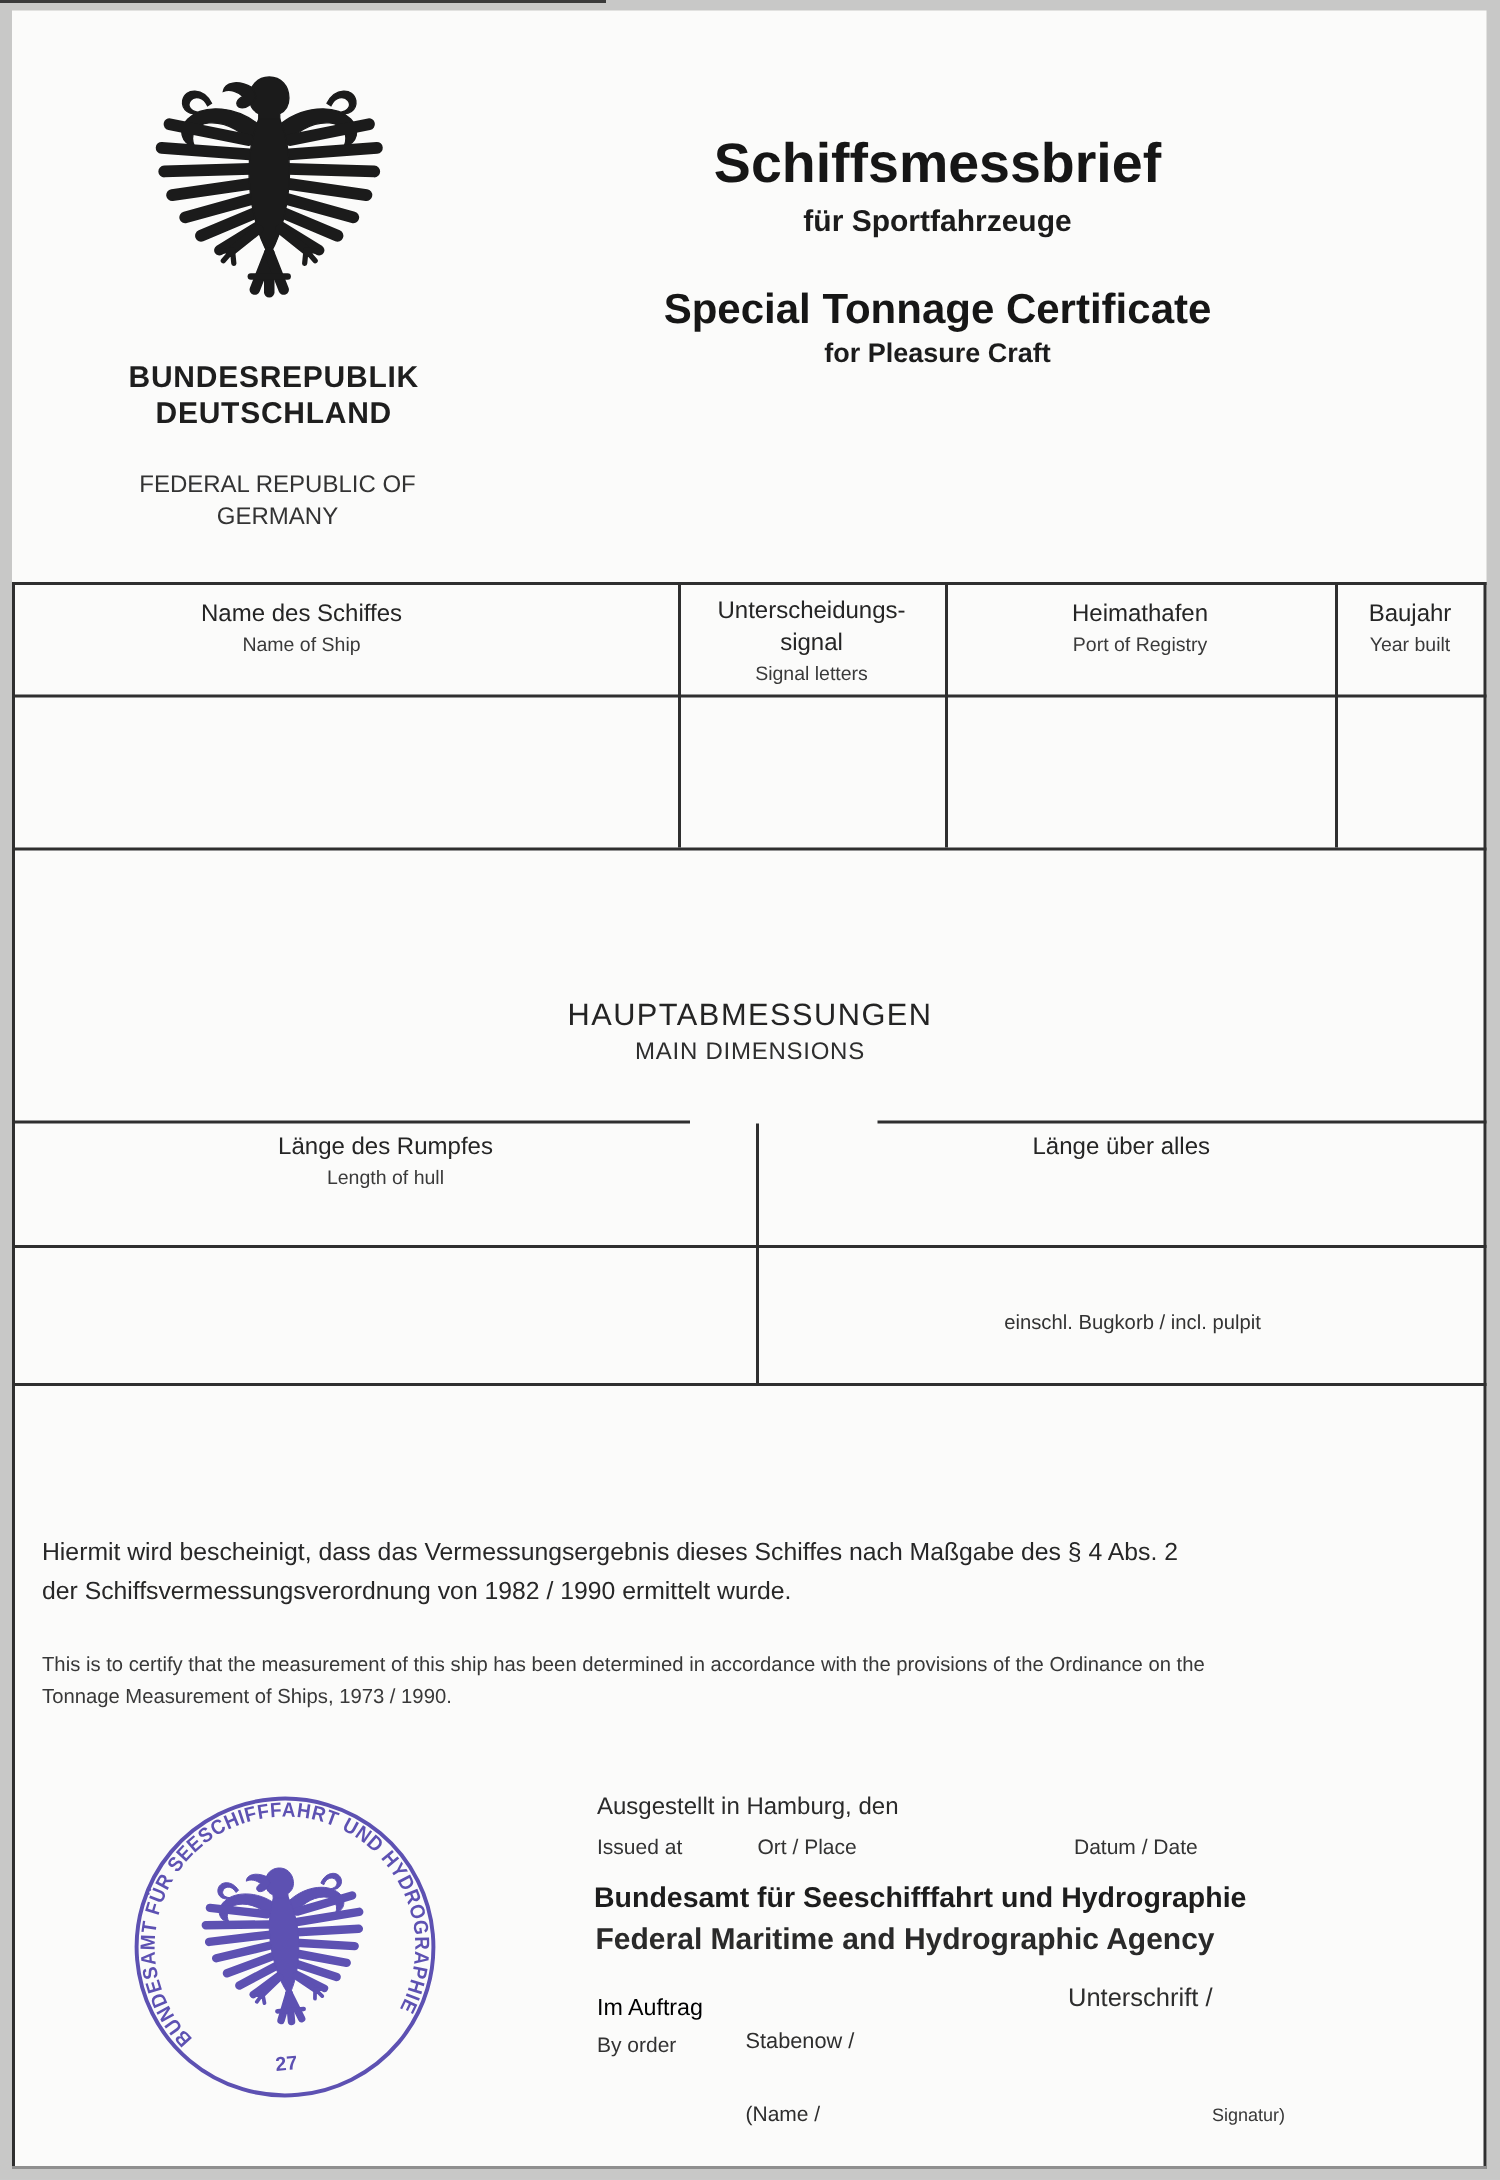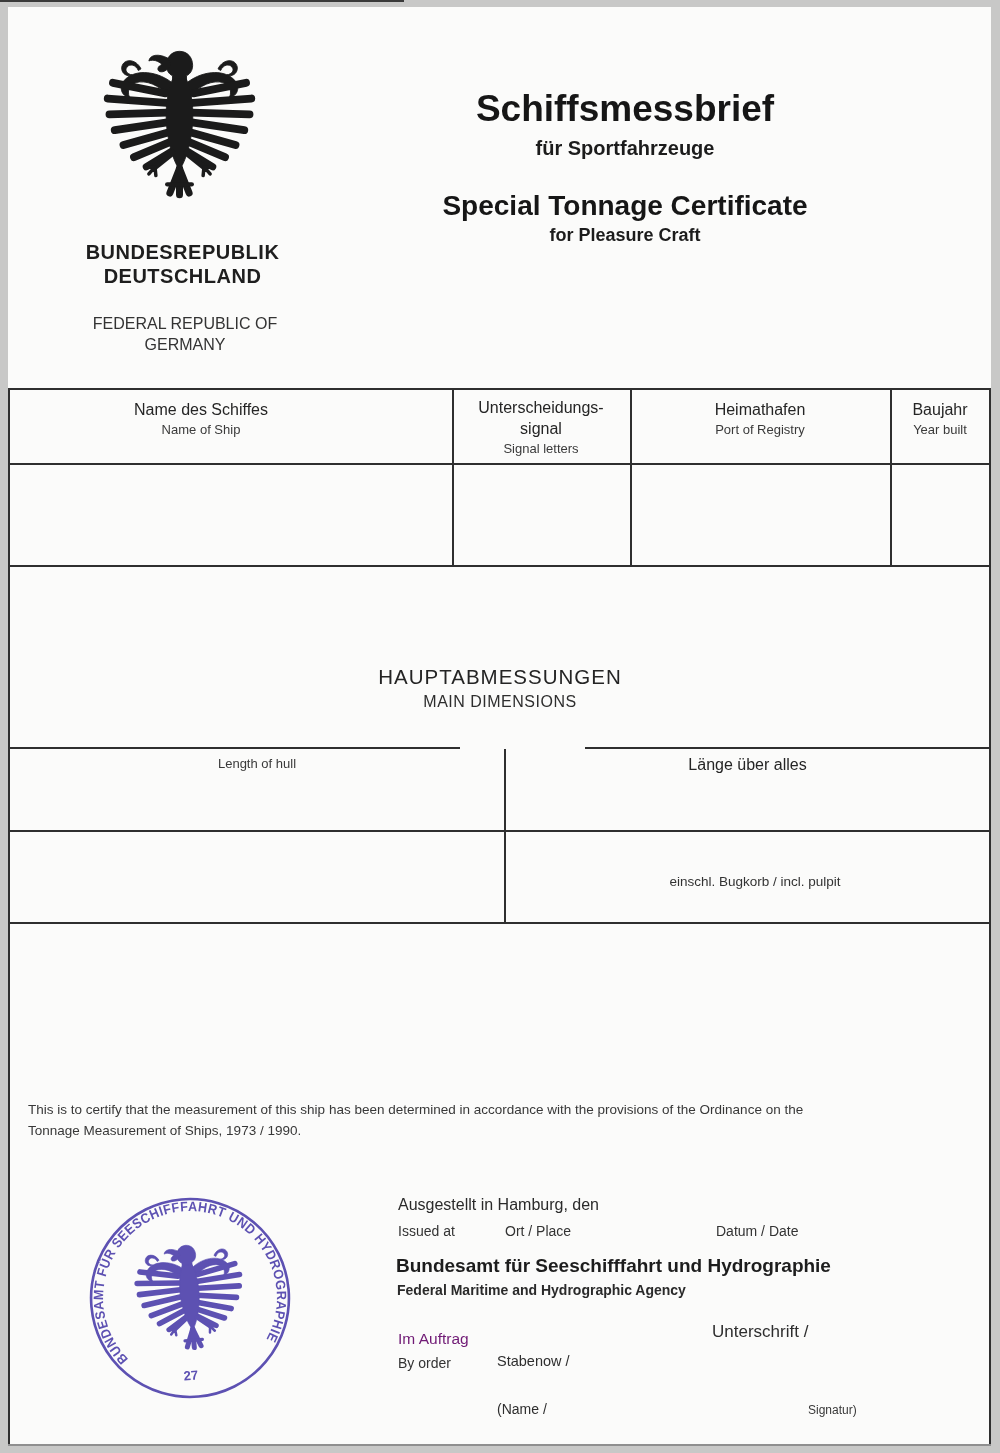--- a/index.html
+++ b/index.html
@@ -39,22 +39,22 @@
   
   .cert-de { left:28px; top:1022px; width:940px; font-size:16.5px; line-height:1.6; color:#272727; }
   .cert-en { left:28px; top:1100px; width:948px; font-size:13.5px; line-height:1.55; color:#383838; }
 
   
   .f-issued   { left:398px; top:1196px; font-size:16px; color:#2a2a2a; }
   .f-issuedat { left:398px; top:1223px; font-size:14px; color:#333; }
   .f-place    { left:505px; top:1223px; font-size:14px; color:#333; }
   .f-date     { left:716px; top:1223px; font-size:14px; color:#333; }
   .f-agency-de{ left:396px; top:1255px; font-size:19px; font-weight:bold; color:#1d1d1d; }
-  .f-agency-en{ left:397px; top:1282px; font-size:14px; font-weight:bold; color:#2a2a2a; }
-  .f-imauftrag{ left:398px; top:1330px; font-size:15.5px; color:#701a75; }
+  .f-agency-en{ left:397px; top:1282px; font-size:20px; font-weight:bold; color:#2a2a2a; }
+  .f-imauftrag{ left:398px; top:1330px; font-size:15.5px; color:#000000; }
   .f-byorder  { left:398px; top:1355px; font-size:14px; color:#333; }
   .f-signatory{ left:497px; top:1353px; font-size:14.5px; color:#2e2e2e; }
   .f-sigline  { left:494px; top:1394px; width:404px; height:2px; background:#3a3a3a; }
   .f-name     { left:497px; top:1401px; font-size:14px; color:#2e2e2e; }
   .f-sig-de   { left:712px; top:1322px; font-size:17px; color:#2e2e2e; }
   .f-sig-en   { left:808px; top:1403px; font-size:12px; color:#383838; }
 
   .stamp-wrap { left:84px; top:1192px; width:212px; height:212px; opacity:.9; transform:rotate(-5deg); }
 </style>
 </head>
@@ -152,30 +152,33 @@
   <div class="abs" style="left:454px; top:465px; width:174px; height:98px"></div>
   <div class="abs" style="left:632px; top:465px; width:256px; height:98px"></div>
   <div class="abs" style="left:892px; top:465px; width:96px;  height:98px"></div>
 
   <div class="abs ctr" style="left:250px; top:665px; width:500px">
     <div class="dim-head">HAUPTABMESSUNGEN</div>
     <div class="dim-sub">MAIN DIMENSIONS</div>
   </div>
 
   <div class="abs ctr" style="left:10px;  top:755px; width:494px">
+    <div class="de-label">Länge des Rumpfes</div>
     <div class="en-label">Length of hull</div>
   </div>
   <div class="abs ctr" style="left:505px; top:755px; width:485px">
     <div class="de-label">Länge über alles</div>
   </div>
 
   <div class="abs" style="left:10px;  top:834px; width:492px; height:86px"></div>
   <div class="abs" style="left:508px; top:834px; width:480px; height:86px"></div>
   <div class="abs ctr note" style="left:505px; top:874px; width:500px">einschl. Bugkorb / incl. pulpit</div>
 
+  <div class="abs cert-de pre">Hiermit wird bescheinigt, dass das Vermessungsergebnis dieses Schiffes nach Maßgabe des § 4 Abs. 2
+der Schiffsvermessungsverordnung von 1982 / 1990 ermittelt wurde.</div>
   <div class="abs cert-en pre">This is to certify that the measurement of this ship has been determined in accordance with the provisions of the Ordinance on the
 Tonnage Measurement of Ships, 1973 / 1990.</div>
 
   <svg class="abs stamp-wrap" viewBox="0 0 210 210">
     <circle cx="105" cy="105" r="98" fill="none" stroke="#4c3fab" stroke-width="2.6"></circle>
     <path id="stamp-arc" d="M 39 160 A 86 86 0 1 1 171 160" fill="none"></path>
     <text font-size="13.5" font-weight="bold" letter-spacing="0.5" fill="#4c3fab">
       <textPath href="#stamp-arc" textLength="380" lengthAdjust="spacingAndGlyphs">BUNDESAMT FÜR SEESCHIFFFAHRT UND HYDROGRAPHIE</textPath>
     </text>
     <use href="#adler" fill="#4c3fab" stroke="#4c3fab" transform="translate(43 39) scale(0.62)"></use>

